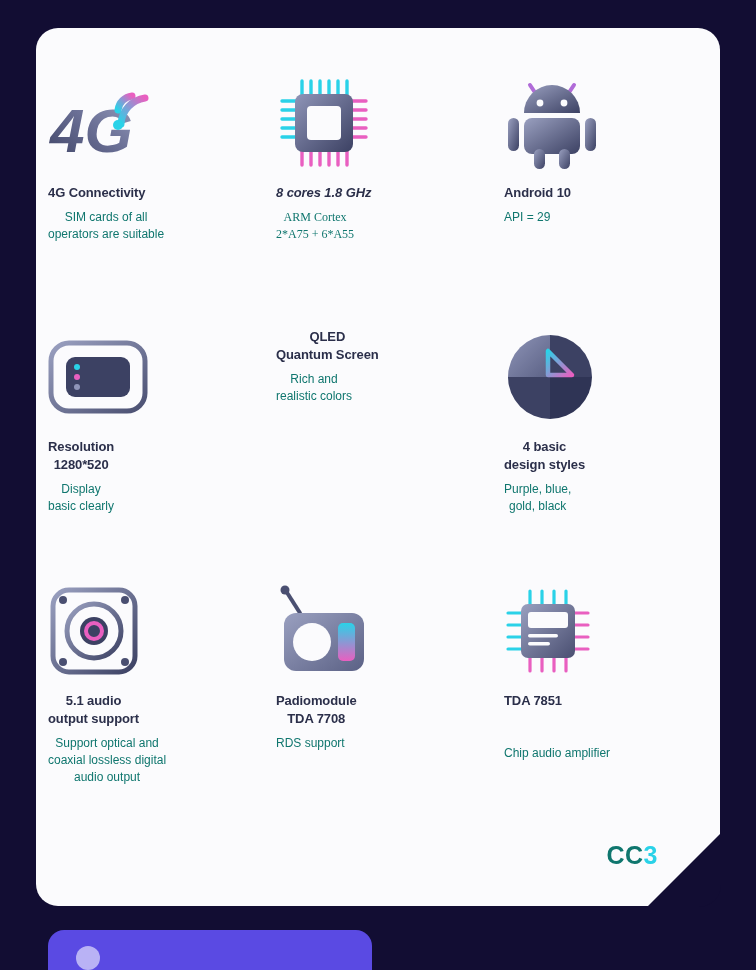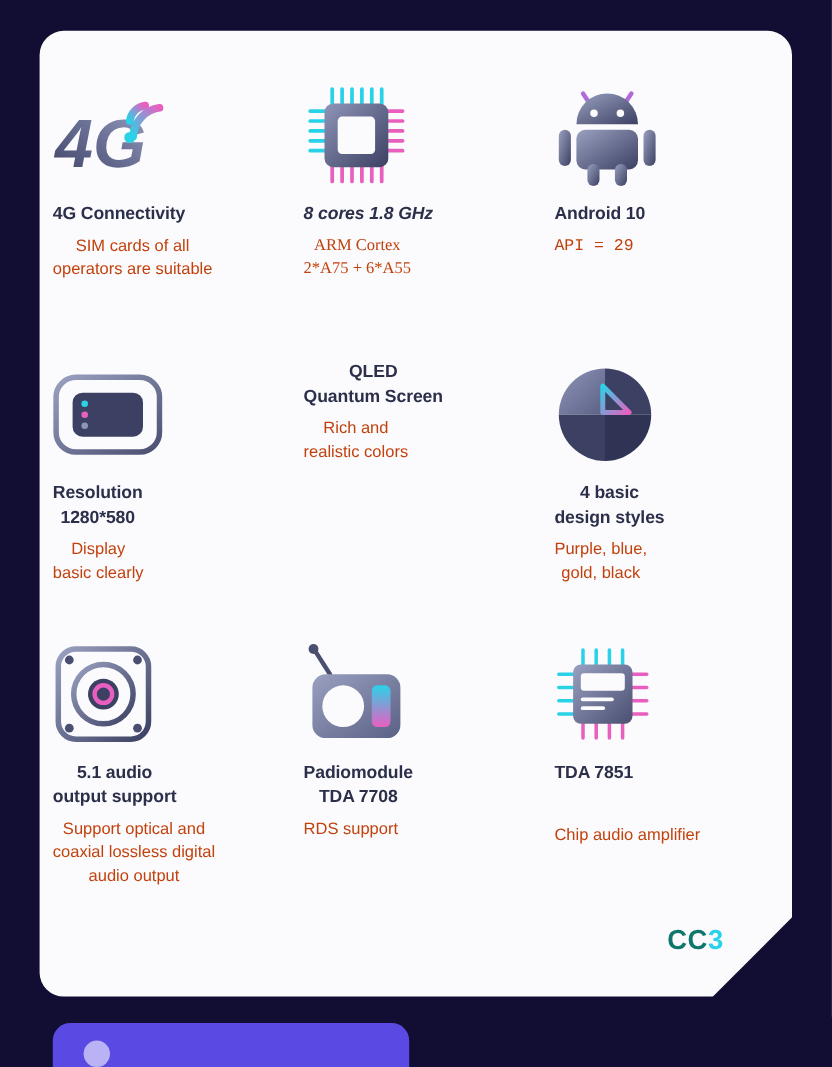--- a/index.html
+++ b/index.html
@@ -46,31 +46,31 @@
     padding: 0 12px;
     height: 244px;
   }
   .icon-wrap {
     height: 110px;
     display: flex;
     align-items: center;
     justify-content: center;
   }
   .title {
-    font-size: 16px;
+    font-size: 13px;
     font-weight: bold;
     color: #2b2f4a;
     text-align: center;
     line-height: 1.38;
     margin-top: 6px;
     letter-spacing: -0.1px;
   }
   .sub {
-    font-size: 15px;
-    color: #c2410c;
+    font-size: 12px;
+    color: #0f766e;
     text-align: center;
     line-height: 1.42;
     margin-top: 7px;
     font-weight: 400;
   }
   .brand {
     position: absolute;
     right: 62px; bottom: 36px;
     font-size: 25px;
     font-weight: bold;
@@ -179,41 +179,41 @@
             <circle cx="36" cy="26" r="3.4" fill="#fbfbfd"></circle>
             <circle cx="60" cy="26" r="3.4" fill="#fbfbfd"></circle>
             <rect x="20" y="41" width="56" height="36" rx="8" fill="url(#gand)"></rect>
             <rect x="4" y="41" width="11" height="33" rx="5.5" fill="url(#gand)"></rect>
             <rect x="81" y="41" width="11" height="33" rx="5.5" fill="url(#gand)"></rect>
             <rect x="30" y="72" width="11" height="20" rx="5.5" fill="url(#gand)"></rect>
             <rect x="55" y="72" width="11" height="20" rx="5.5" fill="url(#gand)"></rect>
           </svg>
         </div>
         <div class="title" style="white-space: pre-line;">Android 10</div>
-        <div class="sub" style="white-space: pre-line; font-family: Liberation Mono, monospace;">API = 29</div>
+        <div class="sub" style="white-space: pre-line;">API = 29</div>
       </div>
 
       <div class="cell">
         <div class="icon-wrap">
           <svg width="100" height="74" viewBox="0 0 100 74">
             <defs>
               <linearGradient id="gscr" x1="0" y1="0" x2="1" y2="1">
                 <stop offset="0" stop-color="#9aa0c0"></stop>
                 <stop offset="1" stop-color="#4a4f71"></stop>
               </linearGradient>
             </defs>
             <rect x="3" y="3" width="94" height="68" rx="18" fill="none" stroke="url(#gscr)" stroke-width="5"></rect>
             <rect x="18" y="17" width="64" height="40" rx="9" fill="#3c4163"></rect>
             <circle cx="29" cy="27" r="3" fill="#2ad2e8"></circle>
             <circle cx="29" cy="37" r="3" fill="#e95fc0"></circle>
             <circle cx="29" cy="47" r="3" fill="#8f95b8"></circle>
           </svg>
         </div>
         <div class="title" style="white-space: pre-line;">Resolution
-1280*580</div>
+1280*520</div>
         <div class="sub" style="white-space: pre-line;">Display
 basic clearly</div>
       </div>
 
       <div class="cell">
         <div class="title" style="white-space: pre-line;">QLED
 Quantum Screen</div>
         <div class="sub" style="white-space: pre-line;">Rich and
 realistic colors</div>
       </div>

